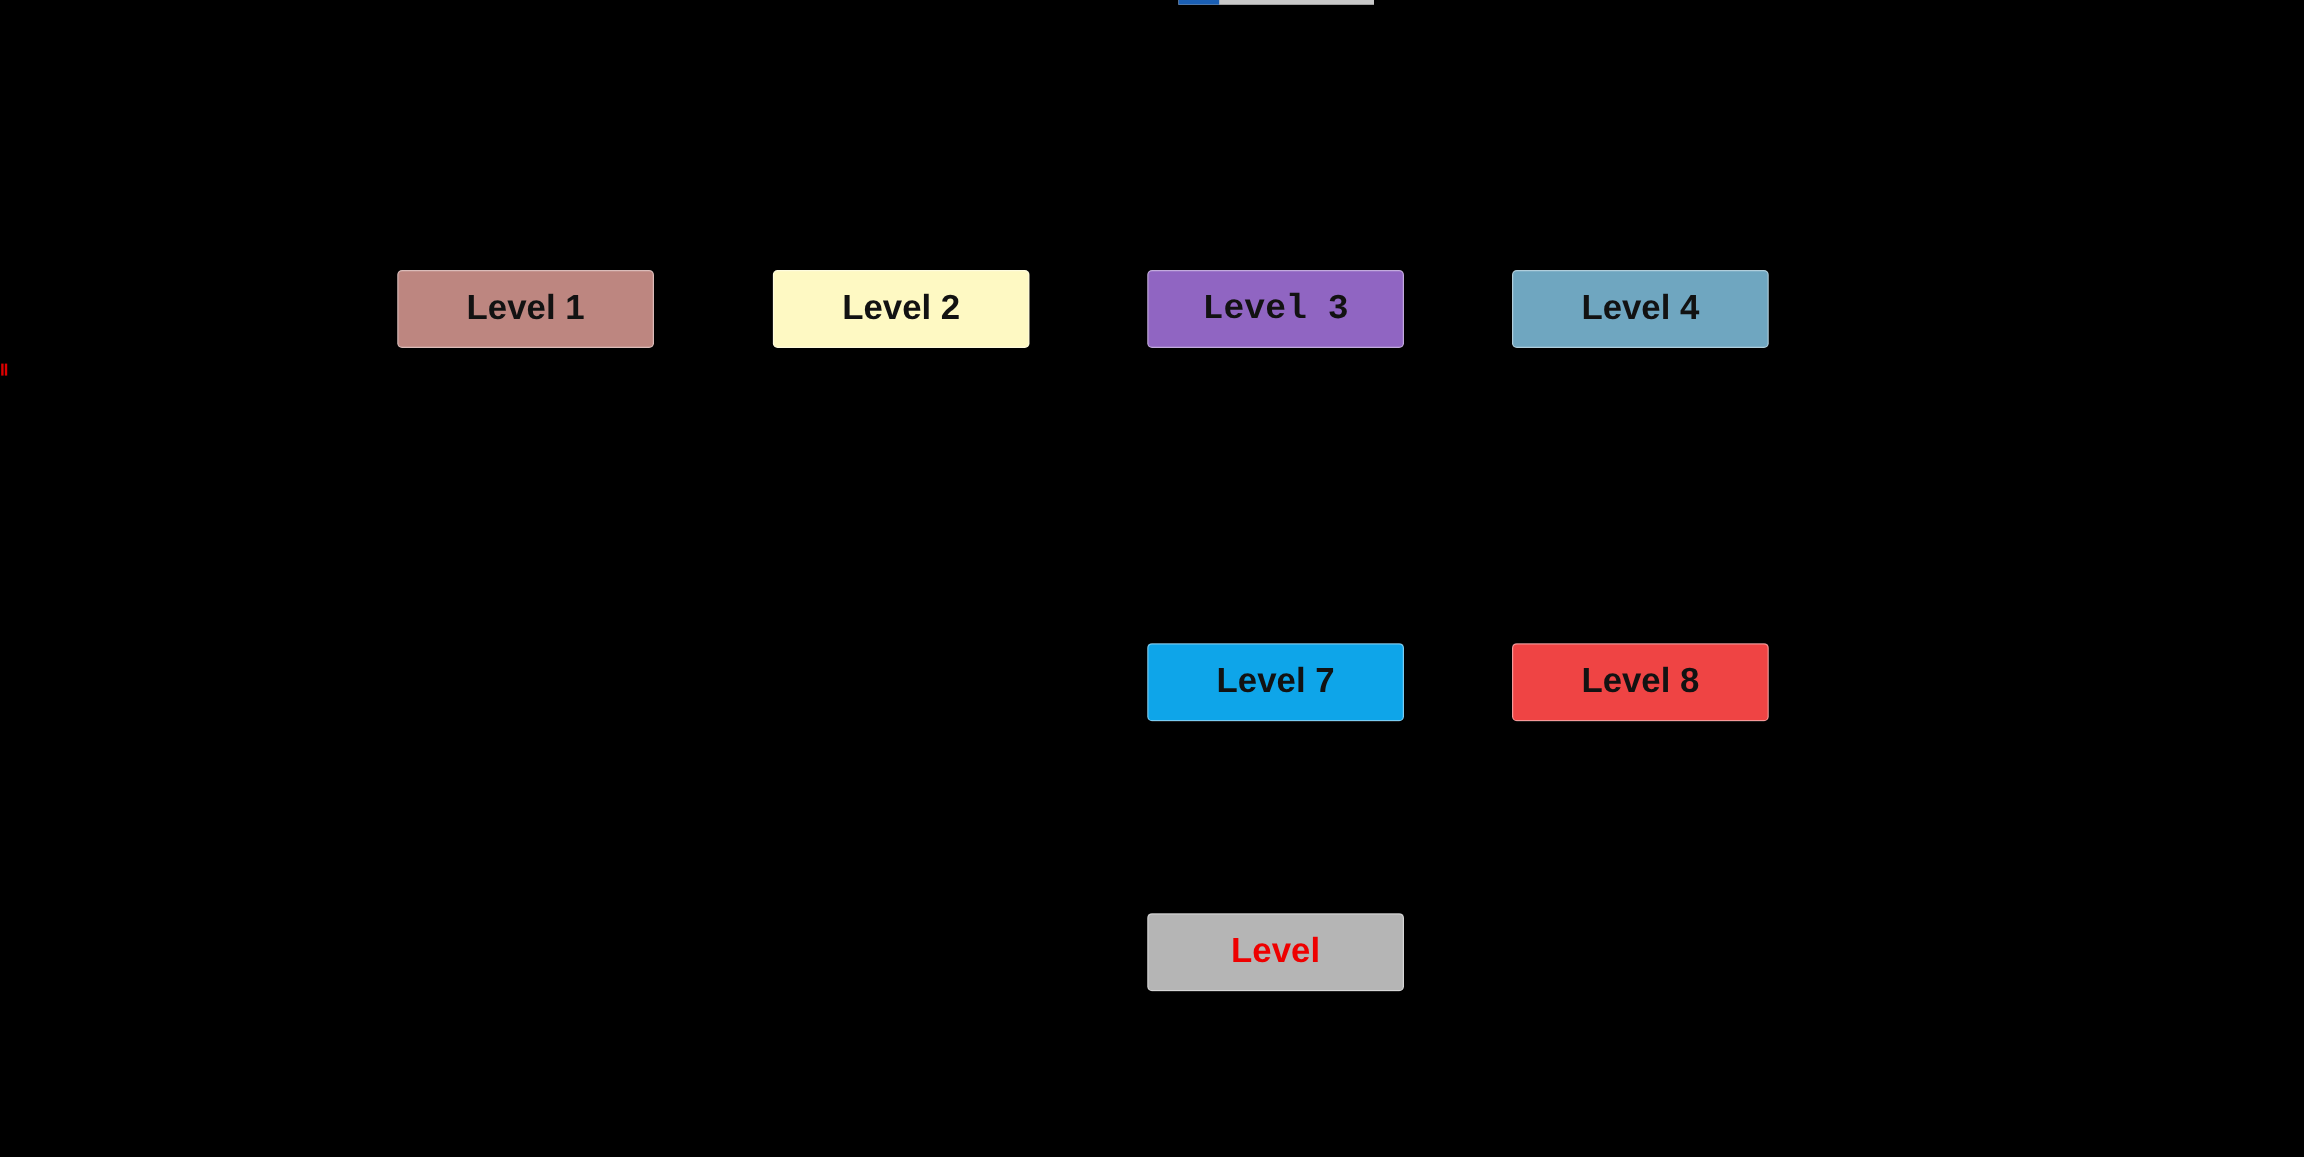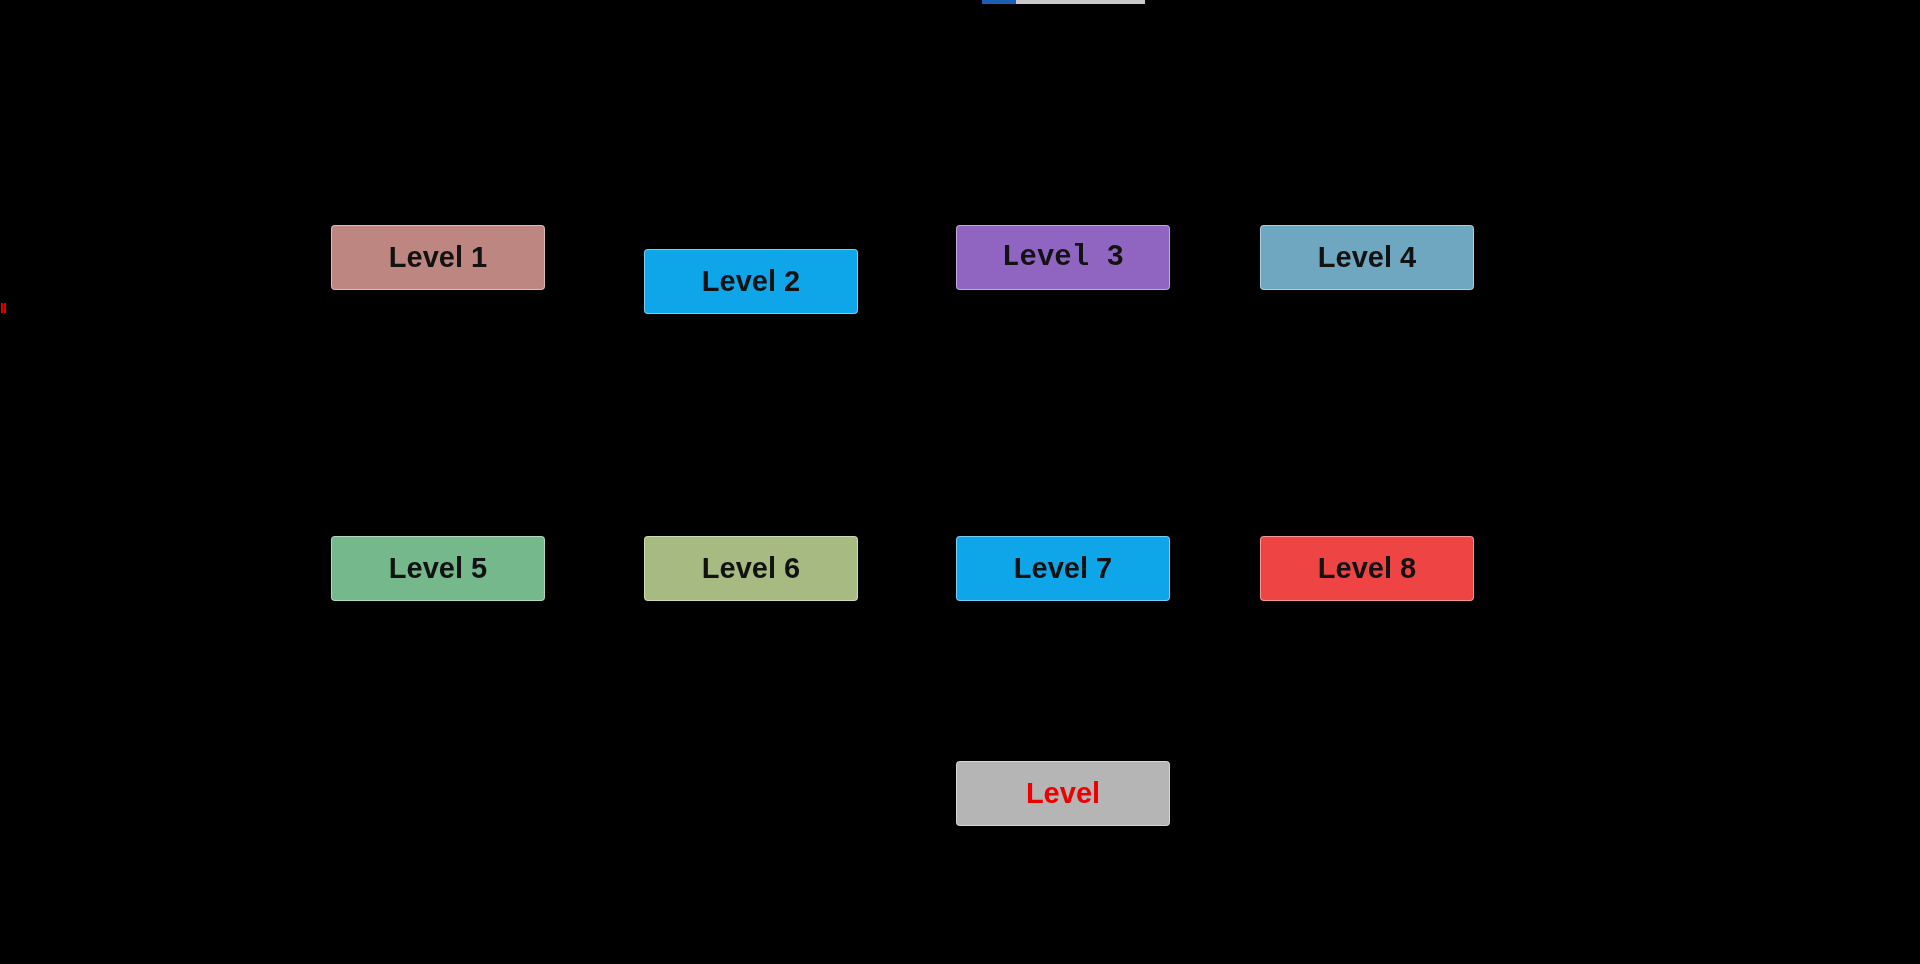--- a/index.html
+++ b/index.html
@@ -84,24 +84,22 @@
   <div class="progress-bar" style="background-color: rgb(201, 201, 201);">
     <div class="progress-fill" style="background-color: rgb(26, 95, 180); width: 21%;"></div>
   </div>
 
   <div class="edge-artifact">
     <div class="bar b1" style="background-color: rgb(221, 0, 0);"></div>
     <div class="bar b2" style="background-color: rgb(221, 0, 0);"></div>
   </div>
 
   <div class="btn c1 r1" style="background-color: rgb(189, 134, 128); color: rgb(18, 18, 18);">Level 1</div>
-  <div class="btn c2 r1" style="background-color: #0ea5e9; color: rgb(18, 18, 18); margin-top: 24px;">Level 2</div>
+  <div class="btn c2 r1" style="background-color: #fef9c3; color: rgb(18, 18, 18);">Level 2</div>
   <div class="btn c3 r1" style="background-color: rgb(144, 101, 194); color: rgb(18, 18, 18); font-family: Liberation Mono, monospace;">Level 3</div>
   <div class="btn c4 r1" style="background-color: rgb(111, 166, 192); color: rgb(18, 18, 18);">Level 4</div>
 
-  <div class="btn c1 r2" style="background-color: rgb(116, 184, 139); color: rgb(18, 18, 18);">Level 5</div>
-  <div class="btn c2 r2" style="background-color: rgb(167, 186, 129); color: rgb(18, 18, 18);">Level 6</div>
   <div class="btn c3 r2" style="background-color: #0ea5e9; color: rgb(18, 18, 18);">Level 7</div>
   <div class="btn c4 r2" style="background-color: #ef4444; color: rgb(18, 18, 18);">Level 8</div>
 
   <div class="btn c3 back-row" style="background-color: rgb(181, 181, 181); color: rgb(238, 0, 0);">Level</div>
 
 </div>
 
 </body></html>

